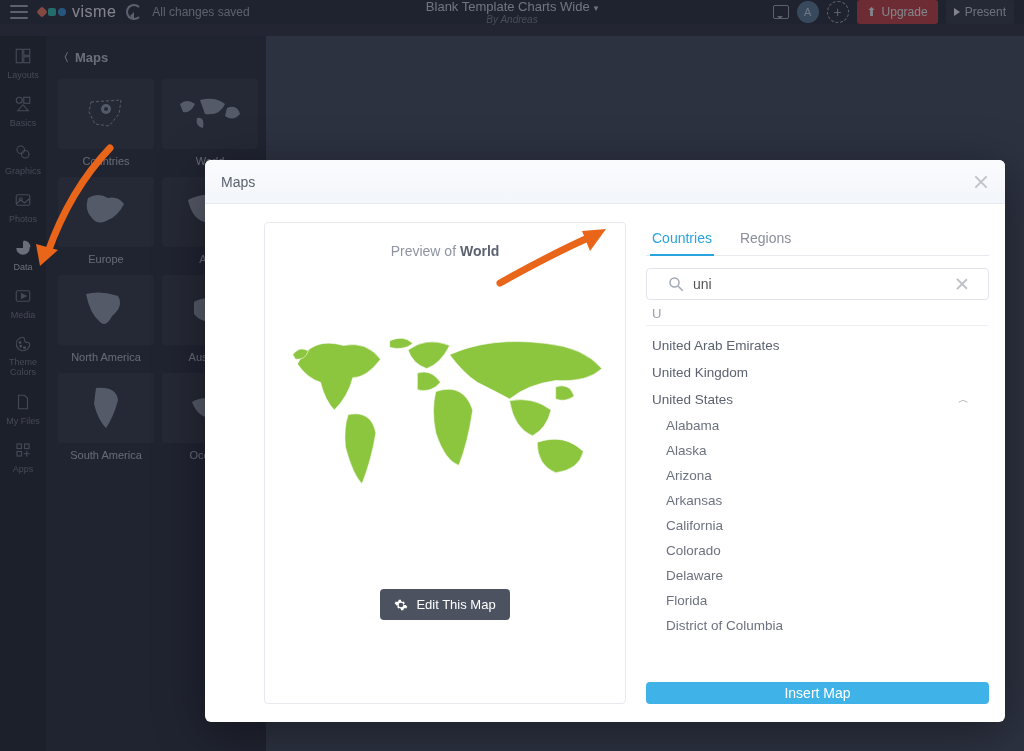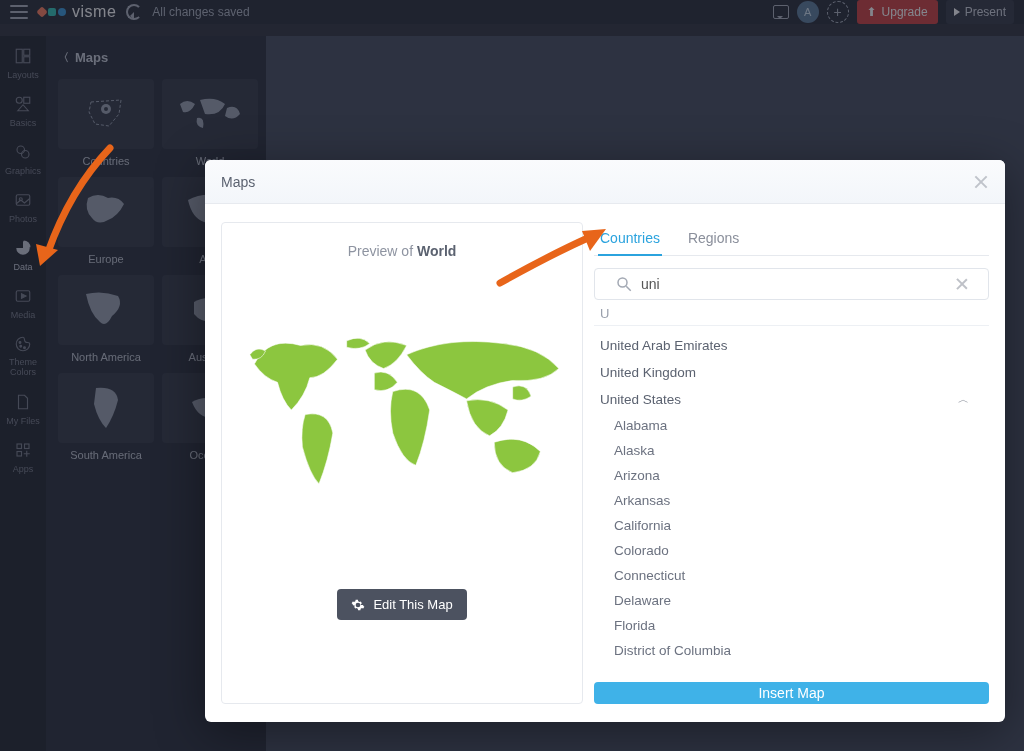--- a/index.html
+++ b/index.html
@@ -61,21 +61,21 @@
 .arrow svg path { stroke:#e8651a; stroke-width:7; fill:none; stroke-linecap:round; }
 .arrow svg polygon { fill:#e8651a; }
 
 
 .modal { position:absolute; left:205px; top:160px; width:800px; height:562px; background:#fff; border-radius:6px; box-shadow:0 10px 50px rgba(0,0,0,0.4); z-index:100; display:flex; flex-direction:column; overflow:hidden;}
 .modal-head { height:44px; background:linear-gradient(#fafbfd,#f3f6fa); border-bottom:1px solid #e7eaef; display:flex; align-items:center; padding:0 16px; color:#5b6270; font-size:14px;}
 .modal-head .close { margin-left:auto; width:16px; height:16px; position:relative; cursor:pointer; opacity:0.5;}
 .modal-head .close::before,.modal-head .close::after{content:"";position:absolute;left:7px;top:0;width:2px;height:16px;background:#8a8f9b;}
 .modal-head .close::before{transform:rotate(45deg);}
 .modal-head .close::after{transform:rotate(-45deg);}
-.modal-body { flex:1; display:flex; padding:18px 16px; gap:11px; }
+.modal-body { flex:1; display:flex; padding:18px 16px; gap:20px;margin-left:43px; }
 
 
 .preview-panel { width:362px; border:1px solid #e6e9ee; border-radius:4px; padding:20px 14px; display:flex; flex-direction:column; align-items:center; }
 .preview-title { color:#8e94a1; font-size:14px; margin-bottom:30px;}
 .preview-title b { color:#5b6270; font-weight:600;}
 .map-holder { width:100%; height:260px; display:flex; align-items:center; justify-content:center; margin-bottom:40px;}
 .map-holder svg { width: 340px; }
 .btn-edit { background:#4c5260; color:#fff; border-radius:4px; padding:8px 14px; font-size:13px; display:flex; align-items:center; gap:8px; cursor:pointer; border:none;}
 .gear { width:14px; height:14px; }
 .gear svg { fill:#fff; }
@@ -114,20 +114,24 @@
     <span class="logo-bits">
         <span></span>
         <span></span>
         <span></span>
       </span>
     <span>visme</span>
   </div>
   <div class="undo-icon"></div>
   <span>All changes saved</span>
 
+  <div class="top-center">
+    <div class="title"><span>Blank Template Charts Wide</span><span class="caret">▾</span></div>
+    <div class="by">By Andreas</div>
+  </div>
 
   <div class="top-right">
     <div class="chat-icon"></div>
     <div class="avatar">
         <span>A</span>
       </div>
     <div class="plus-circle">+</div>
     <div class="btn-upgrade">
       <span>⬆</span>
       <span>Upgrade</span>
@@ -383,21 +387,20 @@
         <div class="result-item">
           <span>United States</span>
           <span class="chev-up">︿</span>
         </div>
         <div class="sub-item"><span>Alabama</span></div>
         <div class="sub-item"><span>Alaska</span></div>
         <div class="sub-item"><span>Arizona</span></div>
         <div class="sub-item"><span>Arkansas</span></div>
         <div class="sub-item"><span>California</span></div>
         <div class="sub-item"><span>Colorado</span></div>
-        <div class="sub-item"><span>Connecticut</span></div>
         <div class="sub-item"><span>Delaware</span></div>
         <div class="sub-item"><span>Florida</span></div>
         <div class="sub-item"><span>District of Columbia</span></div>
       </div>
       <button class="btn-insert"><span>Insert Map</span></button>
     </div>
   </div>
 </div>
 
 </body></html>

